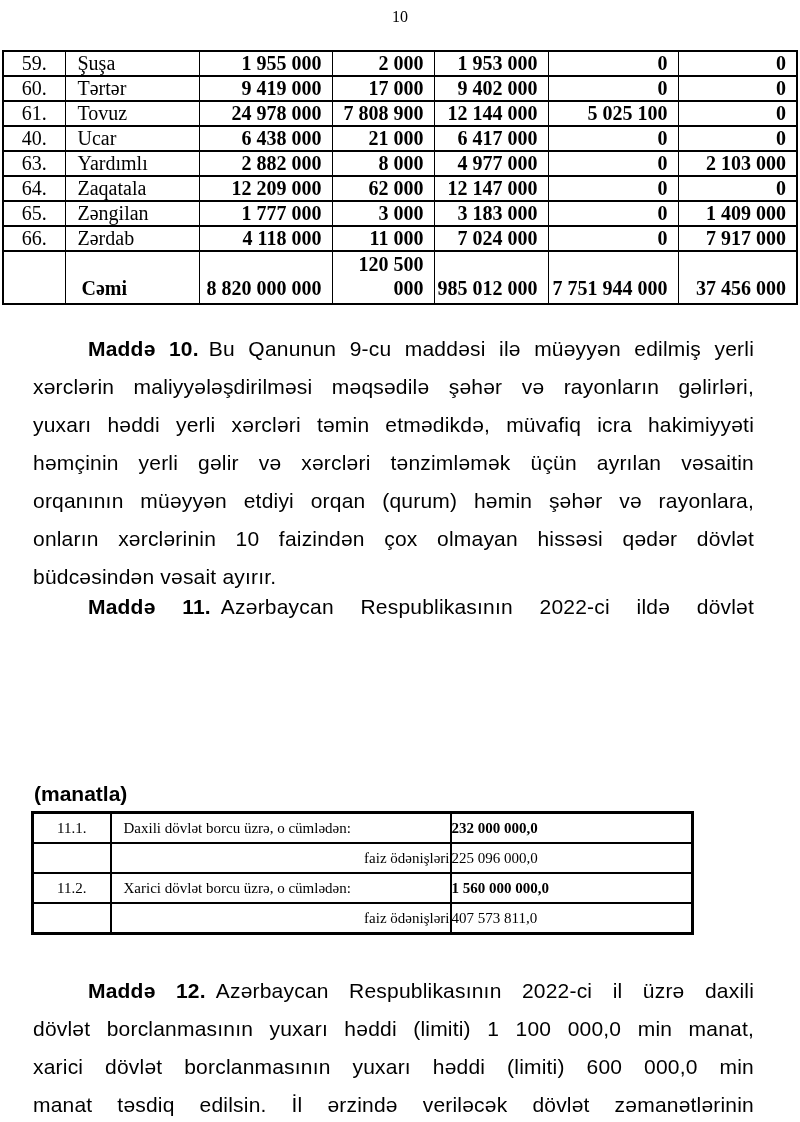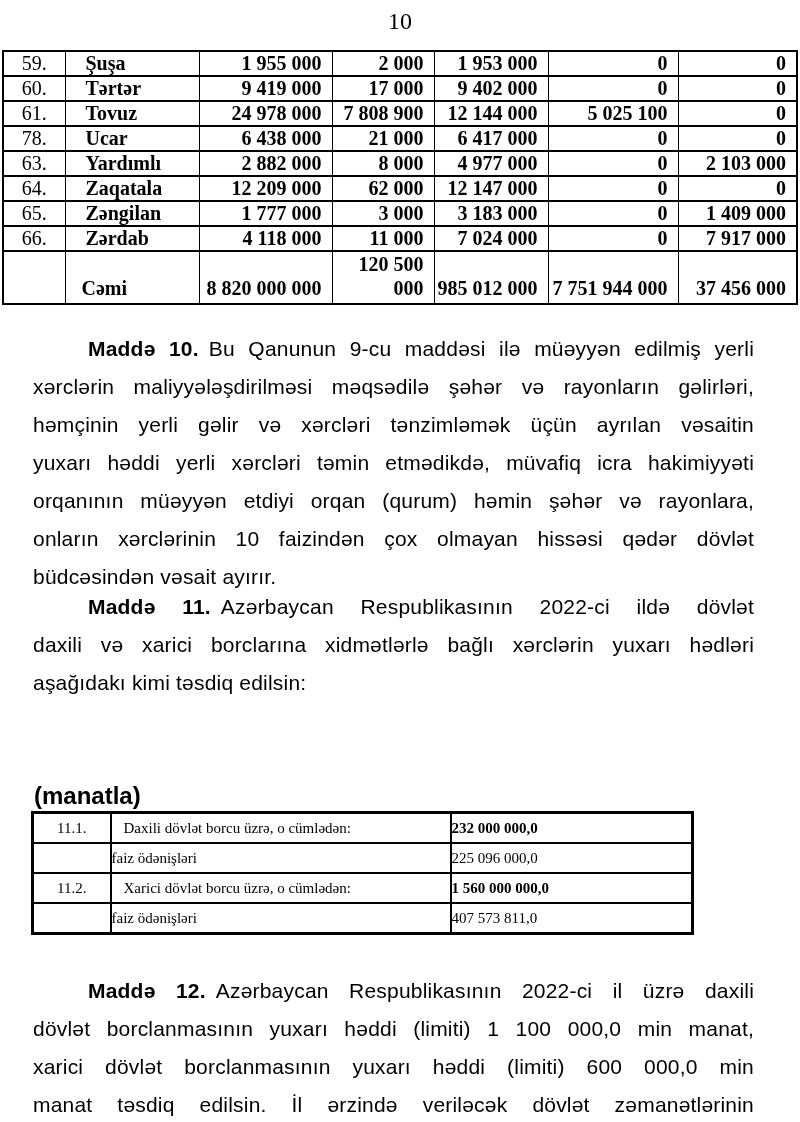--- a/index.html
+++ b/index.html
@@ -8,38 +8,38 @@
     background: #ffffff; color: #000;
     position: relative; overflow: hidden;
     font-family: "Liberation Sans", sans-serif;
   }
 
   
   .page-num {
     position: absolute; top: 8px; left: 0; width: 800px;
     text-align: center;
     font-family: "Liberation Serif", serif;
-    font-size: 24px;
+    font-size: 16px;
   }
 
   
   table.budget {
     position: absolute; left: 2px; top: 50px; width: 794px;
     border-collapse: collapse; table-layout: fixed;
     font-family: "Liberation Serif", serif; font-size: 20px;
     border: 2px solid #000;
   }
   table.budget td {
     border: 1px solid #000;
     border-top-width: 2px; border-bottom-width: 2px;
     height: 22px; padding: 0 0 0 0;
     vertical-align: middle; overflow: hidden;
   }
   table.budget .c-num  { text-align: center; margin-left: 28px; }
-  table.budget .c-name { text-align: left; padding-left: 20px; font-weight: bold; }
+  table.budget .c-name { text-align: left; padding-left: 12px; }
   table.budget .c-val  { text-align: right; padding-right: 10px; font-weight: bold; }
   table.budget .total td {
     font-weight: bold; height: 48px;
     vertical-align: bottom; padding-bottom: 3px;
   }
   table.budget .total .c-name { text-align: left; padding-left: 16px; }
   table.budget .total .c-val { white-space: nowrap; }
   table.budget .total .c-wrap { white-space: normal; line-height: 24px; }
 
   
@@ -54,36 +54,36 @@
   .para.cont .para-lines .line:last-child { text-align-last: justify; }
   .lead { font-weight: bold; margin-right: 10px; }
 
   .m10 { top: 330px; }
   .m11 { top: 588px; }
   .m12 { top: 972px; }
 
   
   .manatla {
     position: absolute; left: 34px; top: 782px;
-    font-weight: bold; font-size: 24px;
+    font-weight: bold; font-size: 21px;
   }
 
   
   table.debt {
     position: absolute; left: 31px; top: 811px; width: 660px;
     border-collapse: collapse; table-layout: fixed;
     font-family: "Liberation Serif", serif; font-size: 15px;
     border: 3px solid #000;
   }
   table.debt td {
     border: 2px solid #000; height: 28px;
     padding: 0; vertical-align: middle; overflow: hidden;
   }
   table.debt .d-num { text-align: center; }
-  table.debt .d-label { text-align: left; }
+  table.debt .d-label { text-align: right; }
   table.debt .d-val { text-align: left; padding-right: 12px; white-space: nowrap; }
   
   table.debt tbody tr:nth-child(odd) .d-val { font-weight: bold; }
   table.debt tbody tr:nth-child(odd) .d-label { text-align: left; padding-left: 12px; }
 </style>
 </head>
 <body>
 
 <div class="page-num">10</div>
 
@@ -120,21 +120,21 @@
       <tr>
       <td class="c-num">61.</td>
       <td class="c-name">Tovuz</td>
       <td class="c-val">24 978 000</td>
       <td class="c-val">7 808 900</td>
       <td class="c-val">12 144 000</td>
       <td class="c-val">5 025 100</td>
       <td class="c-val">0</td>
     </tr>
       <tr>
-      <td class="c-num">78.</td>
+      <td class="c-num">40.</td>
       <td class="c-name">Ucar</td>
       <td class="c-val">6 438 000</td>
       <td class="c-val">21 000</td>
       <td class="c-val">6 417 000</td>
       <td class="c-val">0</td>
       <td class="c-val">0</td>
     </tr>
       <tr>
       <td class="c-num">63.</td>
       <td class="c-name">Yardımlı</td>
@@ -183,35 +183,30 @@
       <td class="c-val">37 456 000</td>
     </tr>
   </tbody>
 </table>
 
 <div class="para m10">
   <div class="line first"><span class="lead">Maddə 10.</span><span>Bu Qanunun 9-cu maddəsi ilə müəyyən edilmiş yerli</span></div>
   <div class="para-lines">
 
   <div class="line">xərclərin maliyyələşdirilməsi məqsədilə şəhər və rayonların gəlirləri,</div>
+      <div class="line">yuxarı həddi yerli xərcləri təmin etmədikdə, müvafiq icra hakimiyyəti</div>
       <div class="line">həmçinin yerli gəlir və xərcləri tənzimləmək üçün ayrılan vəsaitin</div>
-      <div class="line">yuxarı həddi yerli xərcləri təmin etmədikdə, müvafiq icra hakimiyyəti</div>
       <div class="line">orqanının müəyyən etdiyi orqan (qurum) həmin şəhər və rayonlara,</div>
       <div class="line">onların xərclərinin 10 faizindən çox olmayan hissəsi qədər dövlət</div>
       <div class="line">büdcəsindən vəsait ayırır.</div>
     </div>
 </div>
 
 <div class="para m11">
   <div class="line first"><span class="lead">Maddə 11.</span><span>Azərbaycan Respublikasının 2022-ci ildə dövlət</span></div>
-  <div class="para-lines">
-
-  <div class="line">daxili və xarici borclarına xidmətlərlə bağlı xərclərin yuxarı hədləri</div>
-      <div class="line">aşağıdakı kimi təsdiq edilsin:</div>
-    </div>
 </div>
 
 <div class="manatla">(manatla)</div>
 
 <table class="debt">
   <colgroup>
     <col style="width:78px">
       <col style="width:340px">
       <col style="width:242px">
   </colgroup>

